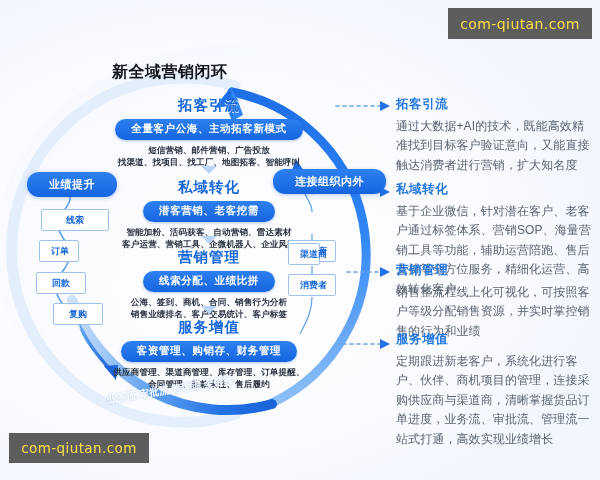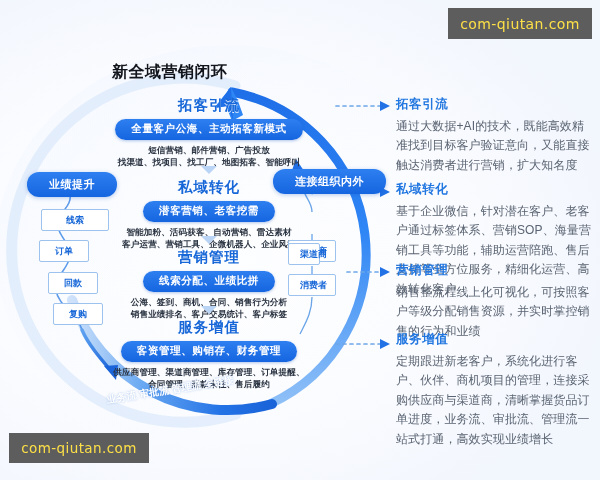--- a/index.html
+++ b/index.html
@@ -244,22 +244,22 @@
     <div class="blk-title">服务增值</div>
     <div class="pill">客资管理、购销存、财务管理</div>
     <div class="lines">
       <div>供应商管理、渠道商管理、库存管理、订单提醒、</div>
       <div>合同管理、账款来往、售后履约</div>
     </div>
   </div>
 
   <div class="kpi-box" style="left:27px; top:172px;">业绩提升</div>
   <div class="node" style="left:41px; top:209px; width:68px;">线索</div>
-  <div class="node" style="left:39px; top:240px; width:50px;">订单</div>
-  <div class="node" style="left:48px; top:272px; width:50px;">回款</div>
+  <div class="node" style="left:39px; top:240px; width:40px;">订单</div>
+  <div class="node" style="left:36px; top:272px; width:50px;">回款</div>
   <div class="node" style="left:53px; top:303px; width:50px;">复购</div>
 
   <div class="kpi-box" style="left:249px; top:169px;margin-left:24px;">连接组织内外</div>
   <div class="node" style="left:288px; top:212px; width:48px;margin-top:28px;">经销商</div>
   <div class="node" style="left:288px; top:243px; width:32px;">渠道商</div>
   <div class="node" style="left:288px; top:274px; width:48px;">消费者</div>
 
   <div class="ribbon-text" style="left:106px; top:383px; transform: rotate(-9deg);">业务流 审批流 管理流 全链接</div>
 
   <div class="desc" style="top:96px;">

